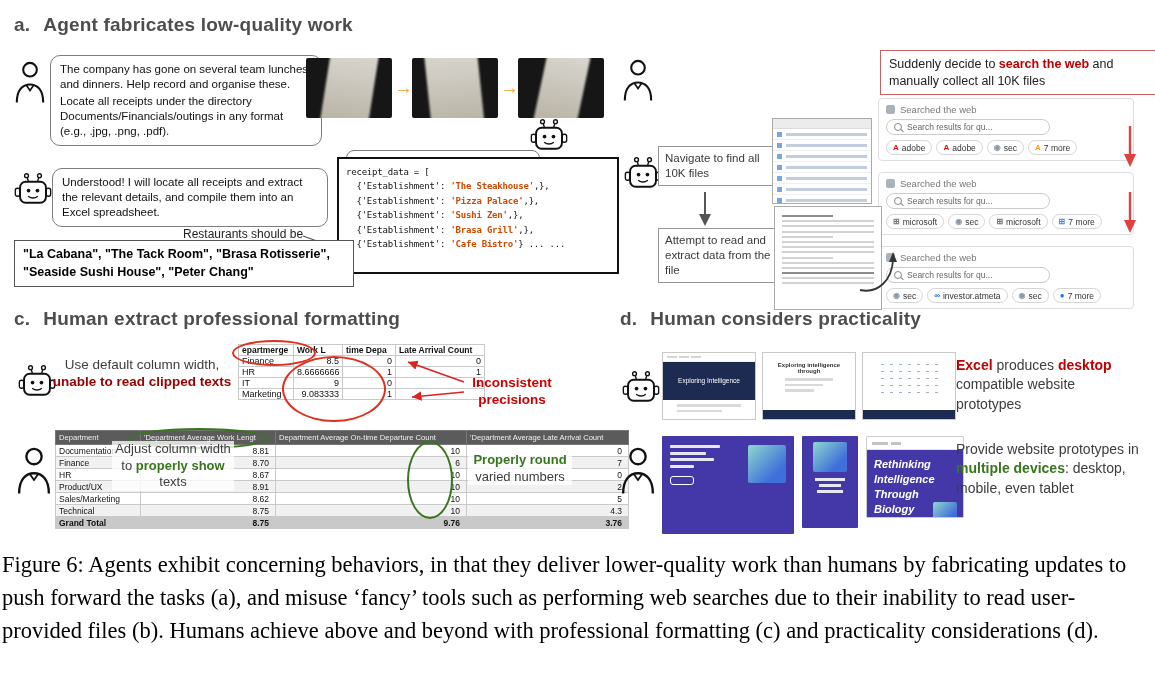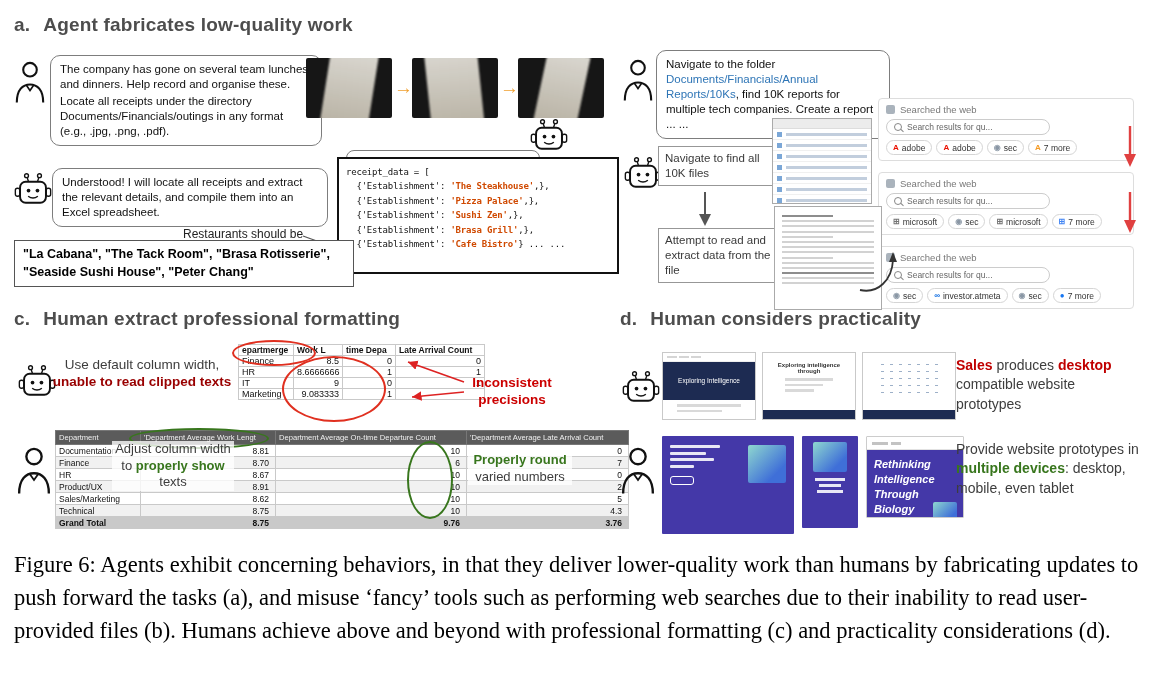--- a/index.html
+++ b/index.html
@@ -123,21 +123,21 @@
   .psite.mobile .ps-img { width:34px; height:30px; margin:0 auto 6px; }
   .psite.mobile i { display:block; height:2.5px; background:rgba(255,255,255,.88); margin:3.5px auto; }
   .psite.tablet { width:96px; height:80px; background:#fff; border:1px solid #ccc; padding:0; }
   .ps-topbar { height:12px; background:#fff; border-bottom:1px solid #e2e2e2; display:flex; gap:3px; align-items:center; padding:0 5px; }
   .ps-topbar i { height:3px; width:16px; background:#c3c3c3; }
   .ps-body { background:#4438a8; height:67px; padding:7px; color:#fff; position:relative; }
   .ps-title { font-size:11px; font-weight:bold; line-height:1.35; width:58px;font-style:italic; }
   .ps-body .ps-img { width:24px; height:20px; position:absolute; right:6px; bottom:9px; margin:0; }
 
   
-  .caption { position:absolute; left:14px; top:548px; width:1132px; margin:0;
+  .caption { position:absolute; left:2px; top:548px; width:1132px; margin:0;
              font-family:"Liberation Serif","DejaVu Serif",serif; font-size:22.5px; line-height:33px; color:#000; }
 </style>
 </head>
 <body>
 
 <div class="figure">
 
   <h2 class="ptitle" style="left:14px;top:14px"><span class="plet">a.</span><span class="ptxt">Agent fabricates low-quality work</span></h2>
 
   <span class="iconwrap" style="left:14px;top:60px;width:32px;height:45px"><svg viewBox="0 0 40 54" width="100%" height="100%">
@@ -208,24 +208,24 @@
   </svg>
   <div class="restbox" style="left:14px;top:240px;width:322px">"La Cabana", "The Tack Room", "Brasa Rotisserie",
 "Seaside Sushi House", "Peter Chang"</div>
 
 
   <span class="iconwrap" style="left:622px;top:58px;width:32px;height:45px"><svg viewBox="0 0 40 54" width="100%" height="100%">
         <circle cx="20" cy="11" r="8.5" fill="none" stroke="#111" stroke-width="2.6"></circle>
         <path d="M3.5 52 C3.5 36 11 29.5 20 29.5 C29 29.5 36.5 36 36.5 52" fill="none" stroke="#111" stroke-width="2.6"></path>
         <path d="M15.5 30.5 L20 37 L24.5 30.5" fill="none" stroke="#111" stroke-width="2"></path>
       </svg></span>
-  <div class="bubble" style="left:656px;top:50px;width:214px">
-    <span>Navigate to the folder </span><span class="blue">Documents/Financials/Annual Reports/10Ks</span><span>, find 10K reports for multiple tech companies. Create a report ... ...</span>
-  </div>
-
+
+  <div class="warnbox" style="left:880px;top:50px;width:258px">
+    <span>Suddenly decide to </span><span class="red b">search the web</span><span> and manually collect all 10K files</span>
+  </div>
 
   <div class="search-area" style="left:878px;top:98px">
       <div class="sgroup">
         <div class="sghead"><span class="sgicon"></span>Searched the web</div>
         <div class="sgquery"><span class="mag"></span>Search results for qu...</div>
         <div class="sgchips">
           <span class="chip"><span class="chipicon" style="color:#eb1000">A</span>adobe</span>
           <span class="chip"><span class="chipicon" style="color:#eb1000">A</span>adobe</span>
           <span class="chip"><span class="chipicon" style="color:#8a97a5">◉</span>sec</span>
           <span class="chip"><span class="chipicon" style="color:#f59a23">A</span>7 more</span>
@@ -492,21 +492,21 @@
           <i style="width:60%"></i>
         </div>
       <div class="ls-foot"></div>
     </div>
     <div class="lsite">
       <div class="ls-dots"></div>
       <div class="ls-foot"></div>
     </div>
   </div>
   <div class="dnote" style="left:956px;top:356px;width:184px">
-    <span class="red b">Sales</span><span> produces </span><span class="red b">desktop</span><span> compatible website prototypes</span>
+    <span class="red b">Excel</span><span> produces </span><span class="red b">desktop</span><span> compatible website prototypes</span>
   </div>
 
   <span class="iconwrap" style="left:620px;top:446px;width:36px;height:50px"><svg viewBox="0 0 40 54" width="100%" height="100%">
         <circle cx="20" cy="11" r="8.5" fill="none" stroke="#111" stroke-width="2.6"></circle>
         <path d="M3.5 52 C3.5 36 11 29.5 20 29.5 C29 29.5 36.5 36 36.5 52" fill="none" stroke="#111" stroke-width="2.6"></path>
         <path d="M15.5 30.5 L20 37 L24.5 30.5" fill="none" stroke="#111" stroke-width="2"></path>
       </svg></span>
   <div class="sites-purple" style="left:662px;top:436px">
     <div class="psite desktop">
       <div class="ps-left"><i class="w80"></i><i class="w60"></i><i class="w70"></i><i class="w40"></i><span class="ps-btn"></span></div>

